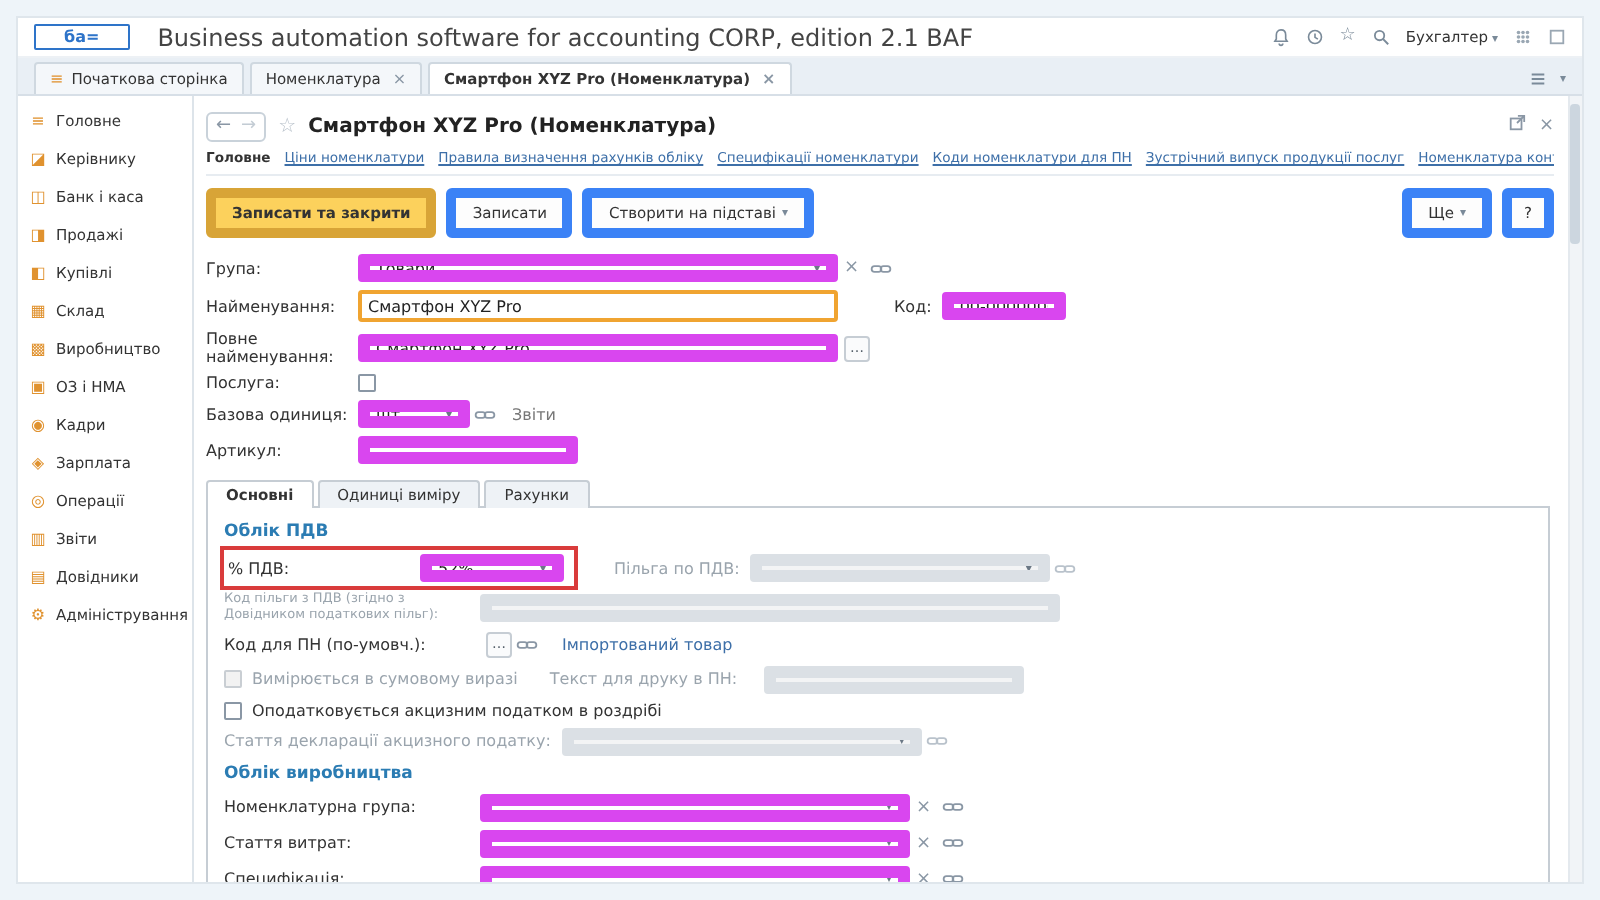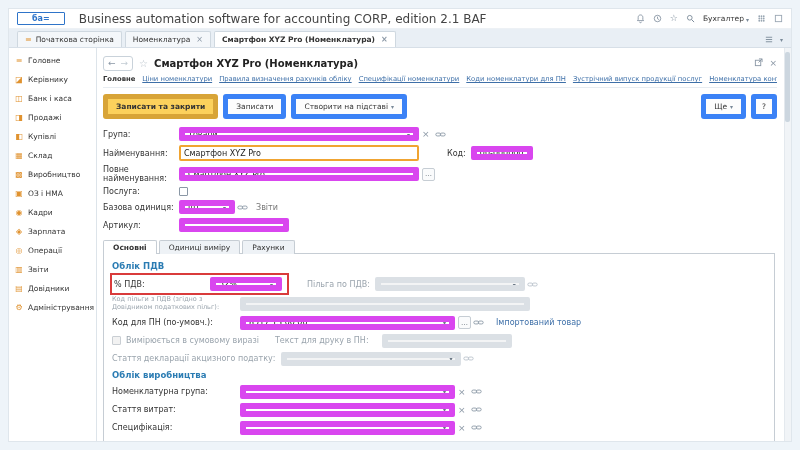--- a/index.html
+++ b/index.html
@@ -368,24 +368,20 @@
 
           <div class="row">
             <span class="lbl2s gray">Код пільги з ПДВ (згідно з Довідником податкових пільг):</span>
             <span class="fld disabled w290">
                   <span class="val"></span>
                 </span>
           </div>
 
           <div class="row">
             <span class="lbl2">Код для ПН (по-умовч.):</span>
-            <span class="fld w215">
-                  <span class="val">8517 13 00 00</span>
-                  <span class="darr">▾</span>
-                </span>
             <span class="ell">…</span>
             <span class="lnk">
                   <svg width="11" height="9" viewBox="0 0 12 10">
                     <g fill="none" stroke="#8a97a5" stroke-width="1">
                       <rect x="0.8" y="3.4" width="5.4" height="3.2" rx="1.6"></rect>
                       <rect x="5.8" y="3.4" width="5.4" height="3.2" rx="1.6"></rect>
                     </g>
                   </svg>
                 </span>
             <span class="bluetext">Імпортований товар</span>
@@ -393,20 +389,24 @@
 
           <div class="row">
             <span class="cb disabled"></span>
             <span class="gray cbl">Вимірюється в сумовому виразі</span>
             <span class="gray" style="margin-left:16px;margin-right:13px">Текст для друку в ПН:</span>
             <span class="fld disabled w130">
                   <span class="val"></span>
                 </span>
           </div>
 
+          <div class="row">
+            <span class="cb"></span>
+            <span class="cbl">Оподатковується акцизним податком в роздрібі</span>
+          </div>
 
           <div class="row">
             <span class="gray" style="margin-right:6px">Стаття декларації акцизного податку:</span>
             <span class="fld disabled w180">
                   <span class="val"></span>
                   <span class="darr">▾</span>
                 </span>
             <span class="lnk">
                   <svg width="11" height="9" viewBox="0 0 12 10">
                     <g fill="none" stroke="#b9c2cb" stroke-width="1">

